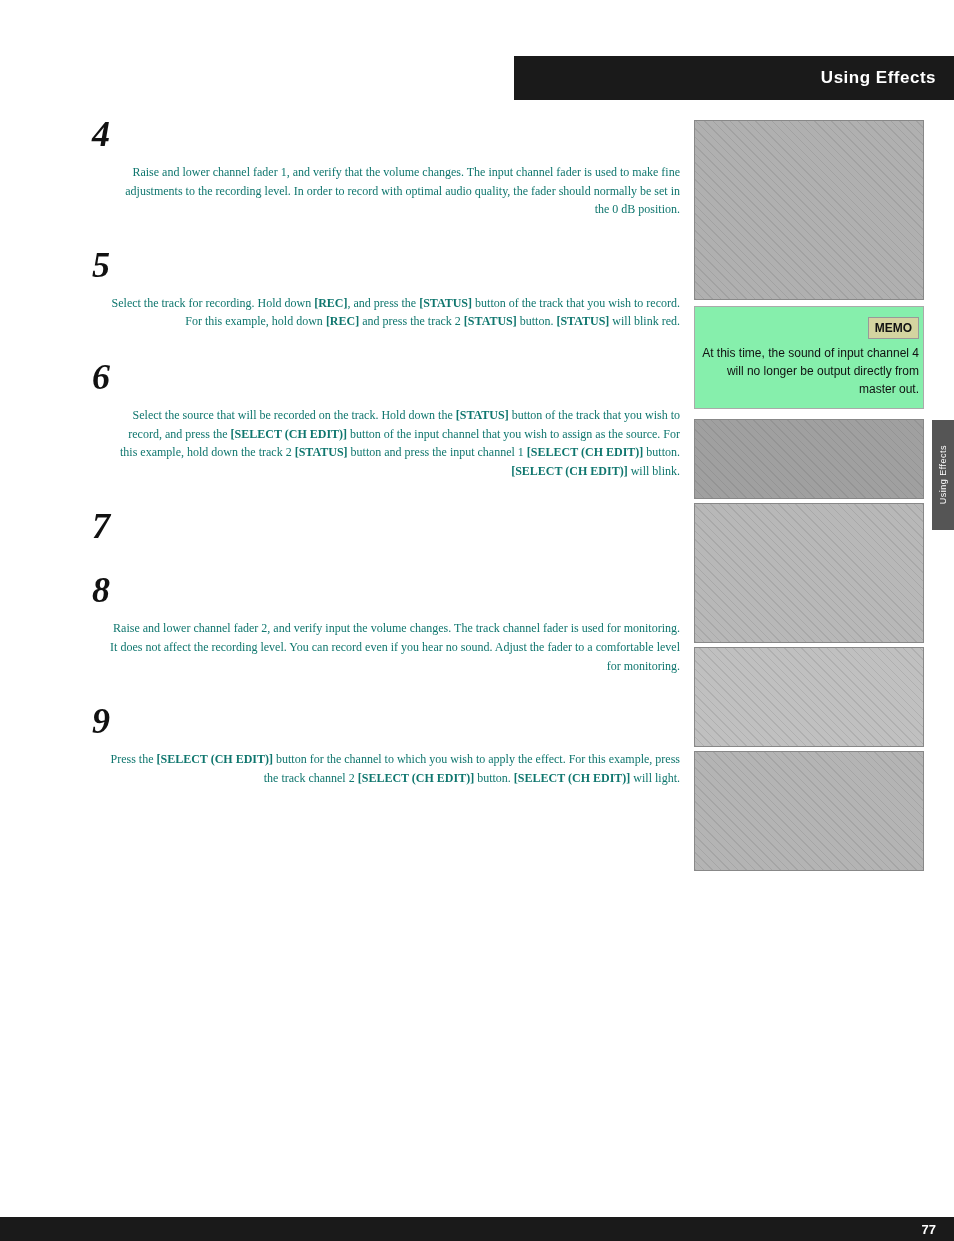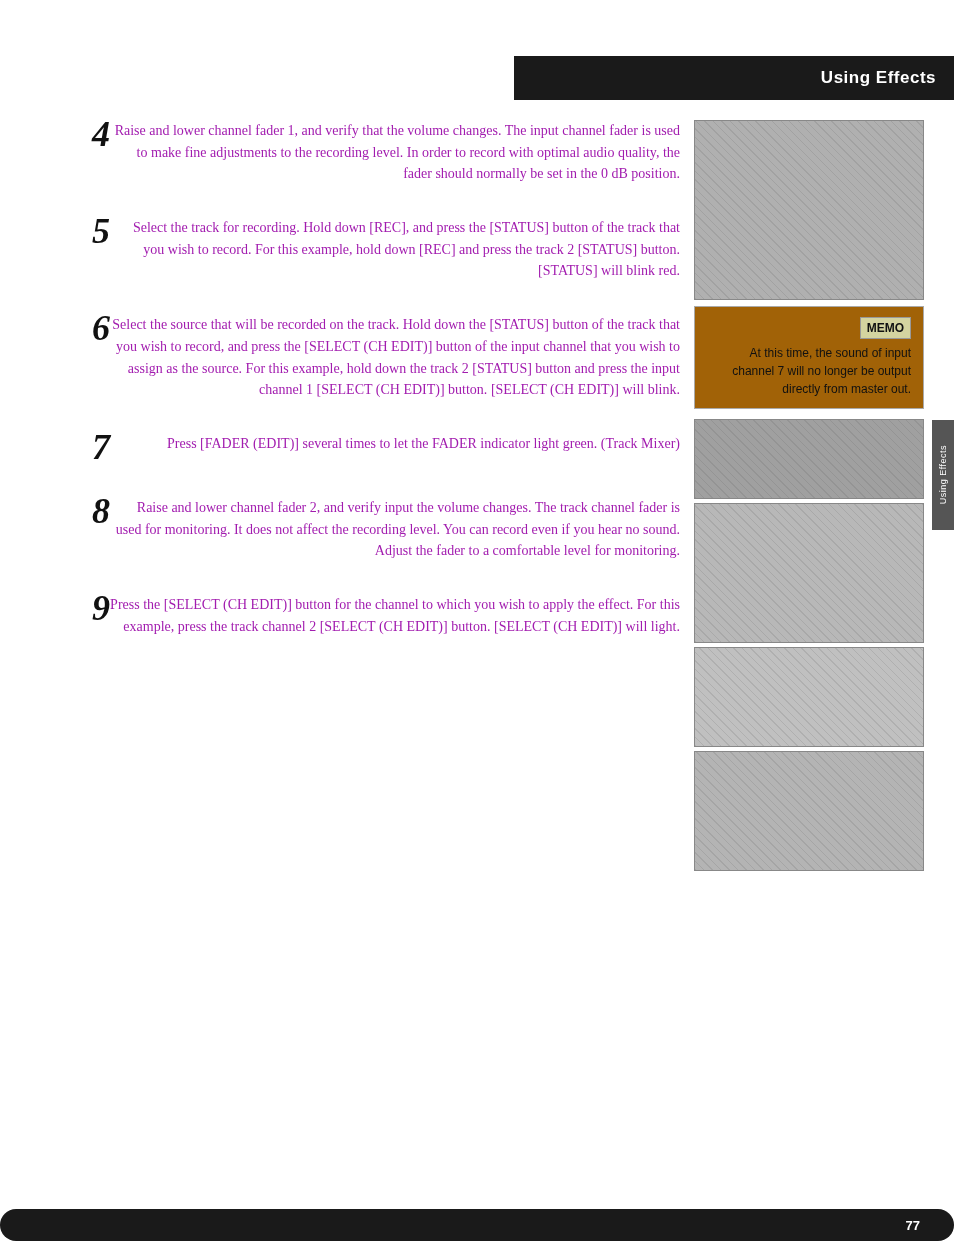--- a/index.html
+++ b/index.html
@@ -87,34 +87,35 @@
       font-size: 36px;
       font-weight: bold;
       font-style: italic;
       min-width: 50px;
       line-height: 1;
       margin-top: -4px;
     }
 
     .step-content {
       flex: 1;
-      font-size: 14px;
+      font-size: 12px;
       line-height: 1.55;
-      color: #a21caf;
+      color: #0f766e;
+      margin-top: 43px;
     }
 
     .step-content b {
-      font-weight: normal;
+      font-weight: bold;
     }
 
     
     .memo-box {
-      background: #a16207;
+      background: #86efac;
       border: 1px solid #aaa;
-      padding: 10px 12px;
+      padding: 10px 4px;
       margin: 6px 0 10px 0;
       font-family: Arial, sans-serif;
       font-size: 12px;
       line-height: 1.5;
       position: relative;
     }
 
     .memo-title {
       font-weight: bold;
       font-size: 12px;
@@ -124,27 +125,26 @@
       margin-bottom: 5px;
       border: 1px solid #999;
     }
 
     
     .bottom-bar {
       position: absolute;
       bottom: 0;
       left: 0;
       right: 0;
-      height: 32px;
+      height: 24px;
       background: #1a1a1a;
       display: flex;
       align-items: center;
       justify-content: flex-end;
-      padding-right: 34px;
-      border-radius: 16px;
+      padding-right: 18px;
     }
 
     .page-number {
       color: #fff;
       font-family: Arial, sans-serif;
       font-size: 13px;
       font-weight: bold;
     }
 
     
@@ -230,23 +230,20 @@
 
   <div class="step-item">
     <div class="step-number">6</div>
     <div class="step-content">
       Select the source that will be recorded on the track. Hold down the <b>[STATUS]</b> button of the track that you wish to record, and press the <b>[SELECT (CH EDIT)]</b> button of the input channel that you wish to assign as the source. For this example, hold down the track 2 <b>[STATUS]</b> button and press the input channel 1 <b>[SELECT (CH EDIT)]</b> button. <b>[SELECT (CH EDIT)]</b> will blink.
     </div>
   </div>
 
   <div class="step-item">
     <div class="step-number">7</div>
-    <div class="step-content">
-      Press <b>[FADER (EDIT)]</b> several times to let the FADER indicator light green. (Track Mixer)
-    </div>
   </div>
 
   <div class="step-item">
     <div class="step-number">8</div>
     <div class="step-content">
       Raise and lower channel fader 2, and verify input the volume changes. The track channel fader is used for monitoring. It does not affect the recording level. You can record even if you hear no sound. Adjust the fader to a comfortable level for monitoring.
     </div>
   </div>
 
   <div class="step-item">
@@ -257,21 +254,21 @@
   </div>
 
 </div>
 
 <div class="right-panel">
 
   <div class="rp-top"></div>
 
   <div class="memo-box">
     <div class="memo-title">MEMO</div>
-    <div>At this time, the sound of input channel 7 will no longer be output directly from master out.</div>
+    <div>At this time, the sound of input channel 4 will no longer be output directly from master out.</div>
   </div>
 
   <div class="rp-mid"></div>
 
   <div class="rp-bot"></div>
 
   <div class="rp-small"></div>
 
   <div class="rp-last"></div>
 

